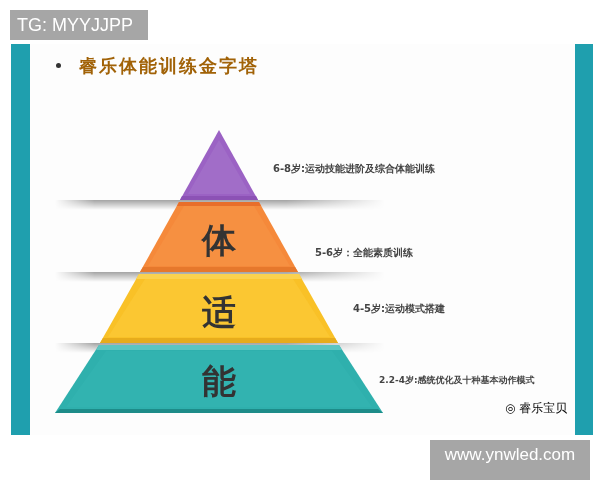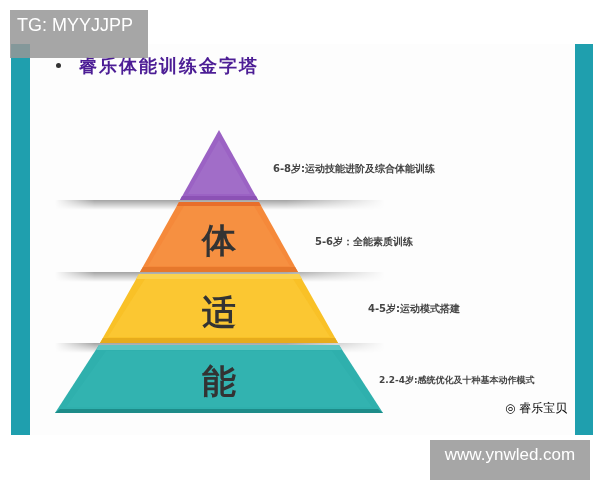--- a/index.html
+++ b/index.html
@@ -2,31 +2,31 @@
 <html><head>
 <meta charset="utf-8">
 <style>
   html, body { margin:0; padding:0; }
   body { width:600px; height:480px; background:#ffffff; position:relative; overflow:hidden;
          font-family:"DejaVu Sans", "Liberation Sans", sans-serif; }
   .slide { position:absolute; left:11px; top:44px; width:582px; height:391px; background:#fdfdfd; }
   .bar { position:absolute; top:44px; height:391px; width:19px; background:#1f9fae; }
   .bar.left { left:11px; }
   .bar.right { left:575px; width:18px; }
-  .title { position:absolute; left:56px; top:54px; font-size:18px; font-weight:bold; color:#4c1d95; letter-spacing:2px; white-space:nowrap; }
+  .title { position:absolute; left:56px; top:54px; font-size:18px; font-weight:bold; color:#a16207; letter-spacing:2px; white-space:nowrap; }
   .title .dot { display:inline-block; width:5px; height:5px; background:#333; border-radius:50%; vertical-align:middle; margin-right:18px; position:relative; top:-2px; }
   .shadow { position:absolute; height:10px; background:linear-gradient(to bottom, rgba(0,0,0,0.35), rgba(0,0,0,0) 100%);
             -webkit-mask-image:linear-gradient(to right, transparent 0%, #000 12%, #000 70%, transparent 100%);
             mask-image:linear-gradient(to right, transparent 0%, #000 12%, #000 70%, transparent 100%); }
   svg.pyr { position:absolute; left:0; top:0; }
   .label { position:absolute; font-size:10px; font-weight:bold; color:#444; white-space:nowrap; }
   .char { position:absolute; font-size:34px; font-weight:bold; color:#333; width:60px; text-align:center; }
   .wm-logo { position:absolute; left:505px; top:400px; font-size:12px; color:#000000; white-space:nowrap; }
   .tag { position:absolute; background:rgba(150,150,150,0.85); color:#ffffff; font-family:"Liberation Sans", sans-serif; }
-  .tag.tl { left:10px; top:10px; width:138px; height:48px; font-size:18px; line-height:30px; padding-left:7px; box-sizing:border-box; }
+  .tag.tl { left:10px; top:10px; width:138px; height:30px; font-size:18px; line-height:30px; padding-left:7px; box-sizing:border-box; }
   .tag.br { left:430px; top:440px; width:160px; height:46px; font-size:17px; line-height:30px; text-align:center; }
 </style>
 </head>
 <body>
 
 <div class="slide"></div>
 <div class="bar left"></div>
 <div class="bar right"></div>
 
 <div class="title"><span class="dot"></span><span>睿乐体能训练金字塔</span></div>
@@ -63,20 +63,20 @@
     <polygon points="99,345 339,345 342,350 96,350" fill="#5cc5c1"></polygon>
     <polygon points="55,413 383,413 378,409 60,409" fill="#1d8c89"></polygon>
   </g>
 </svg>
 
 <div class="char" style="left:189px; top:218px;">体</div>
 <div class="char" style="left:189px; top:290px;">适</div>
 <div class="char" style="left:189px; top:359px;">能</div>
 
 <div class="label" style="left:273px; top:162px;">6-8岁:运动技能进阶及综合体能训练</div>
-<div class="label" style="left:315px; top:235px;text-align:right;">5-6岁：全能素质训练</div>
-<div class="label" style="left:353px; top:302px;margin-left:15px;">4-5岁:运动模式搭建</div>
+<div class="label" style="left:315px; top:246px;text-align:right;">5-6岁：全能素质训练</div>
+<div class="label" style="left:353px; top:302px;">4-5岁:运动模式搭建</div>
 <div class="label" style="left:379px; top:374px; font-size:9px;">2.2-4岁:感统优化及十种基本动作模式</div>
 
 <div class="wm-logo"><span>◎ </span><span>睿乐宝贝</span></div>
 
 <div class="tag tl">TG: MYYJJPP</div>
 <div class="tag br">www.ynwled.com</div>
 
 </body></html>

